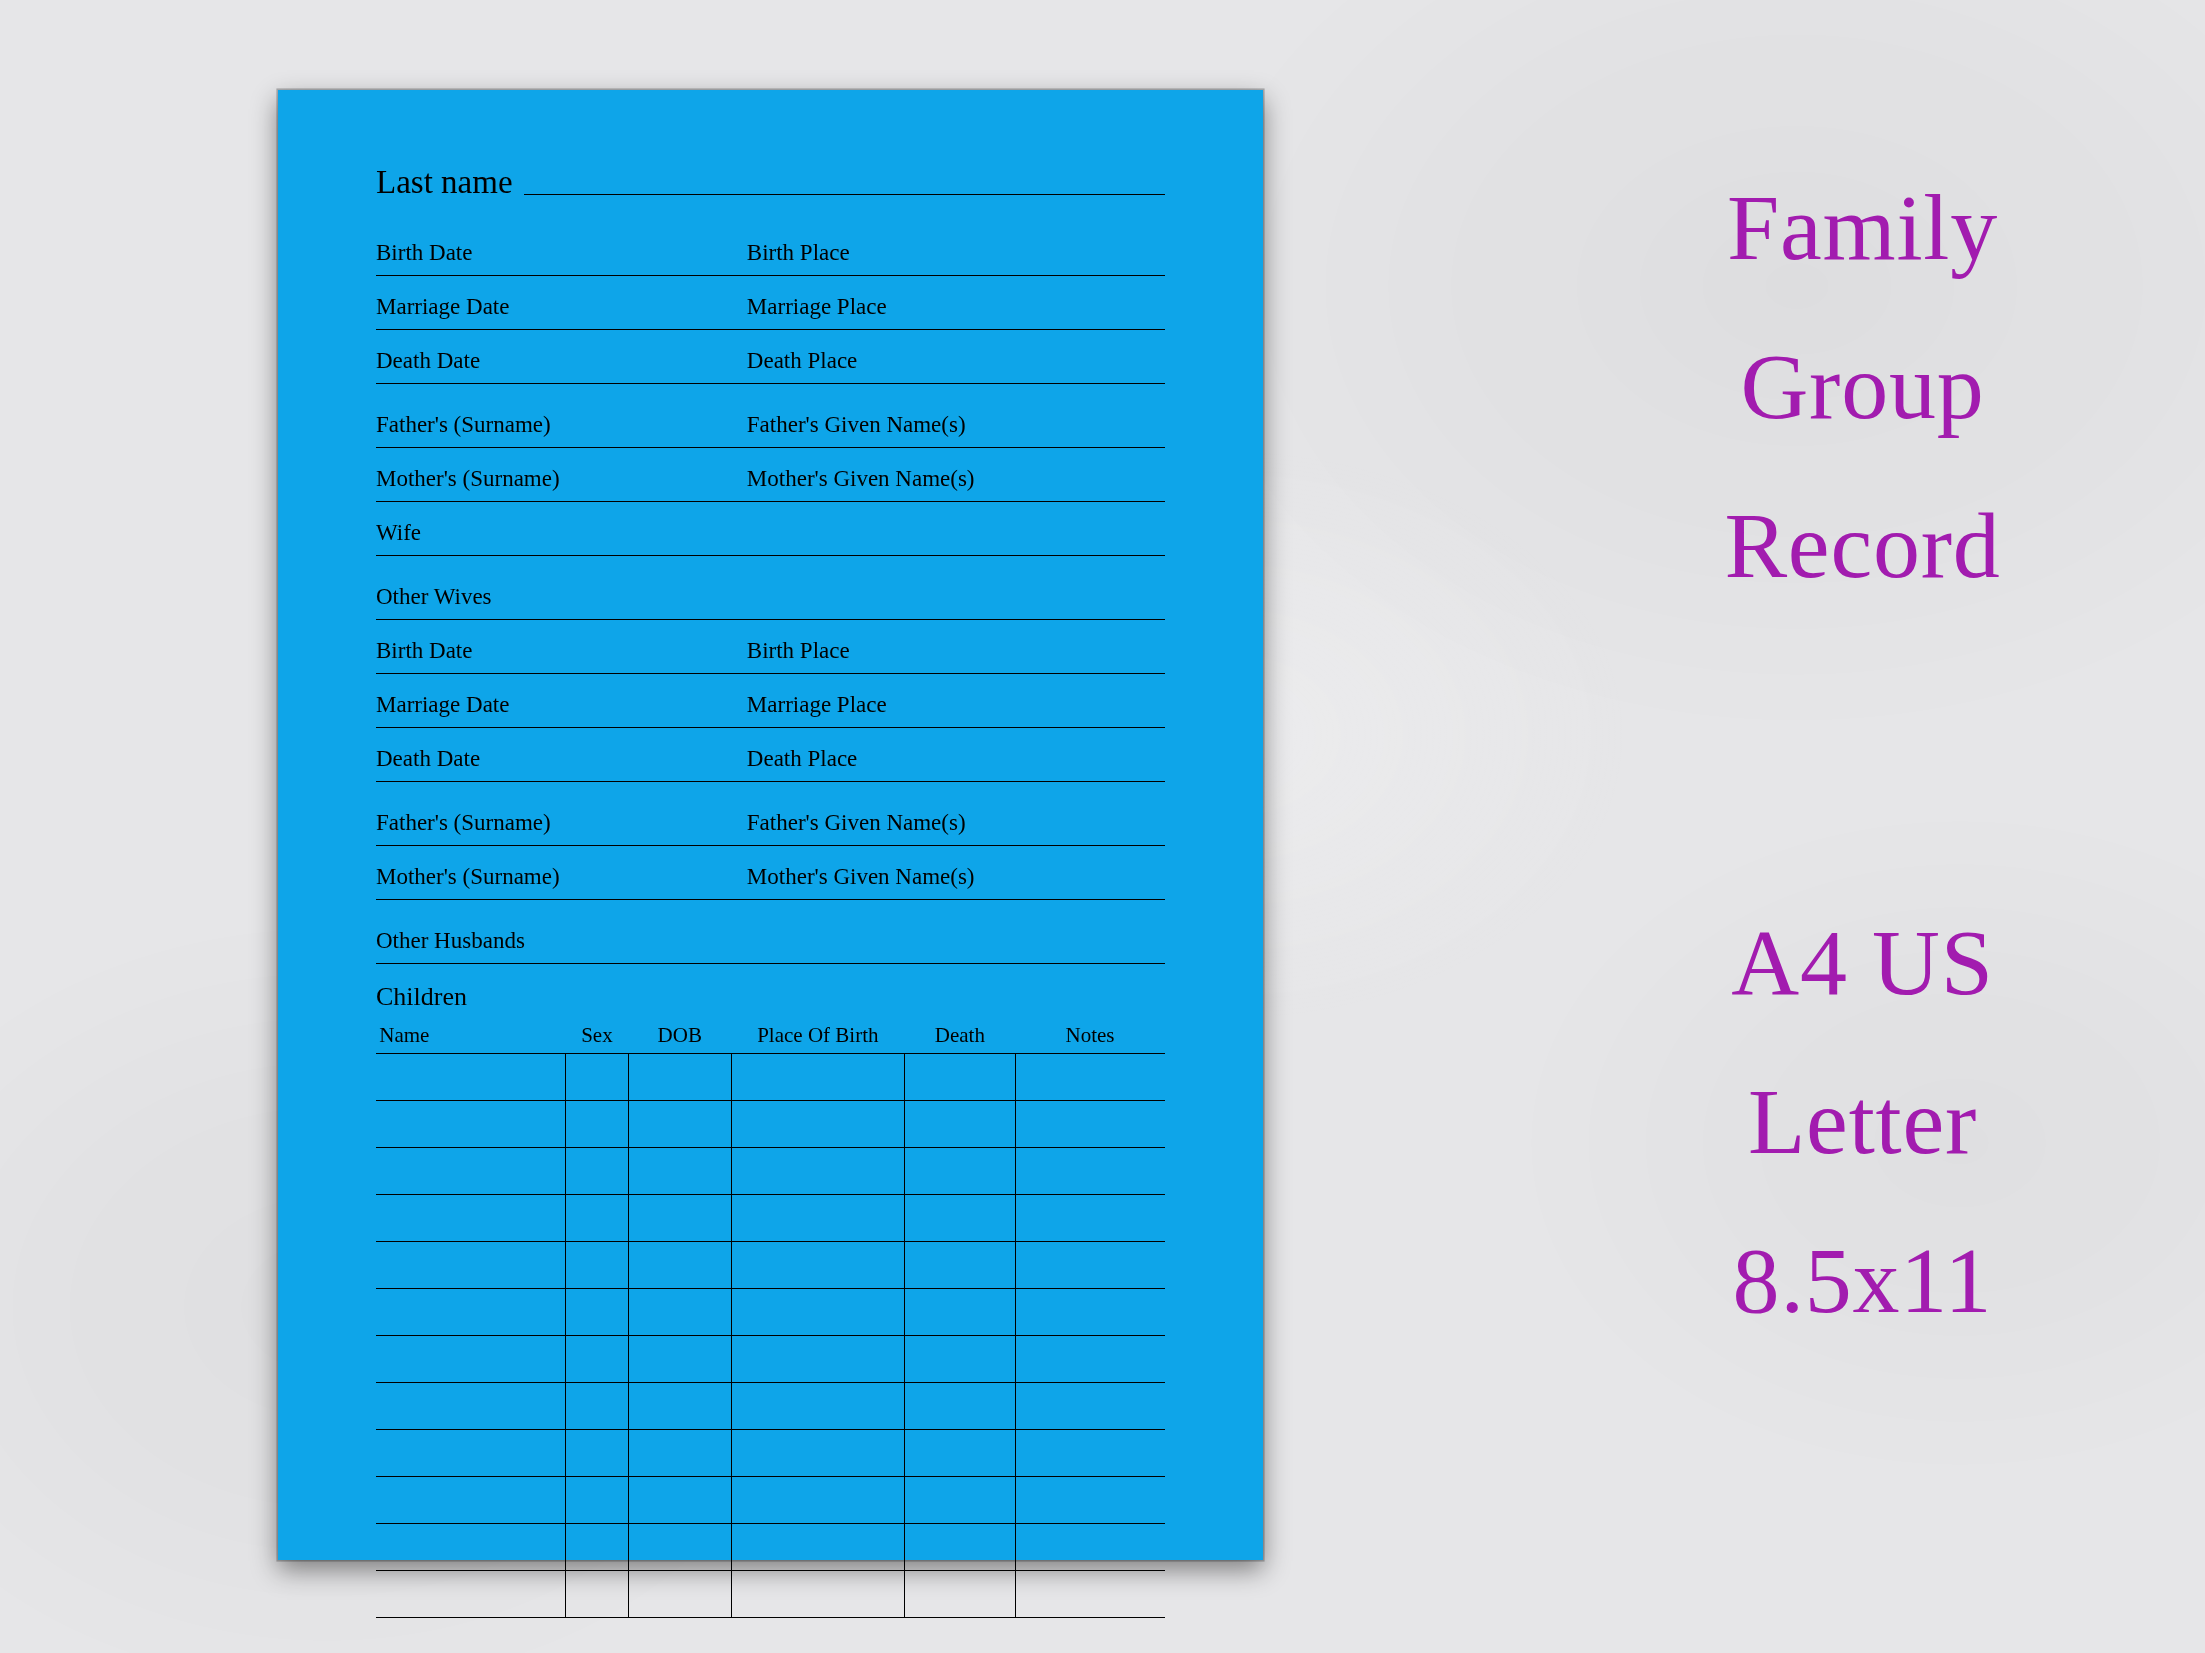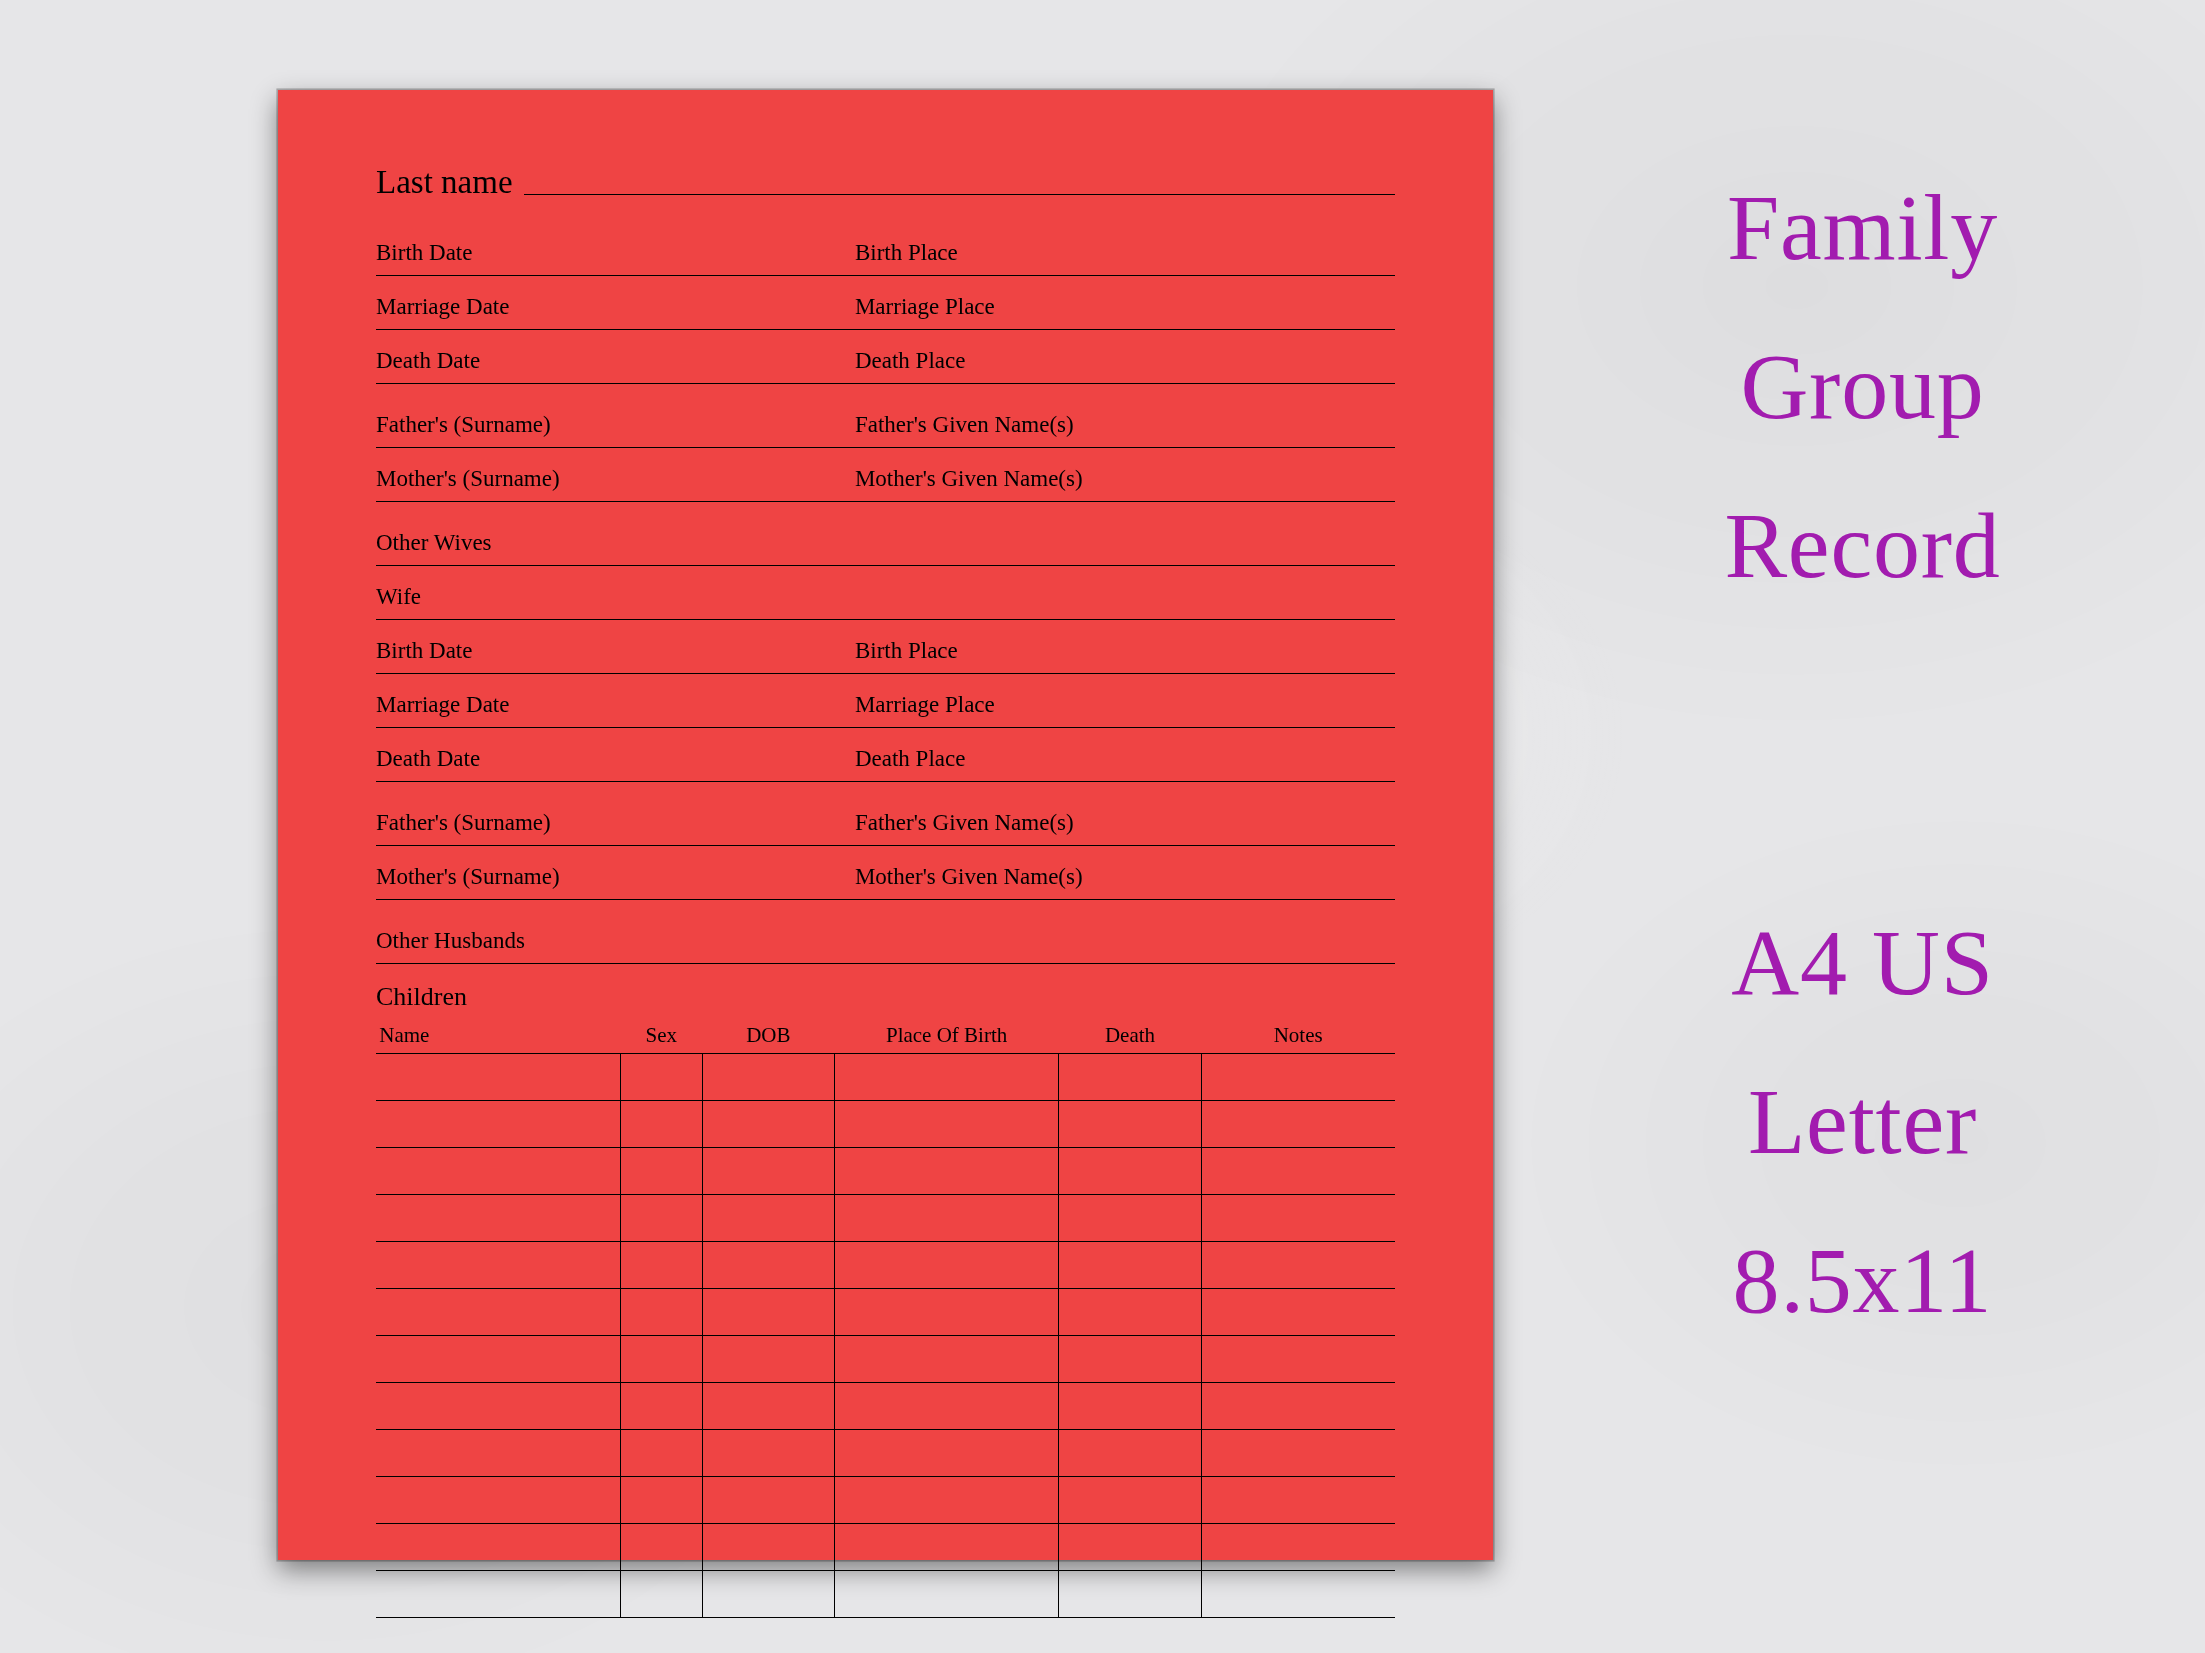--- a/index.html
+++ b/index.html
@@ -16,23 +16,23 @@
     font-family: Georgia, "Times New Roman", serif;
     position: relative;
     overflow: hidden;
   }
 
   
   .page {
     position: absolute;
     left: 278px;
     top: 90px;
-    width: 1215px;
+    width: 985px;
     height: 1470px;
-    background: #ef4444;
+    background: #0ea5e9;
     box-shadow: 0 9.8px 24.5px rgba(0,0,0,0.45), 0 0 0 1.6px rgba(0,0,0,0.25);
     padding: 74px 98px 82px 98px;
     color: #000;
   }
 
   .last-name-row {
     display: flex;
     align-items: baseline;
     gap: 11.4px;
     margin-bottom: 39px;
@@ -136,26 +136,26 @@
     <span class="lbl col-b">Death Place</span>
   </div>
   <div class="row2 gap-before">
     <span class="lbl col-a">Father's (Surname)</span>
     <span class="lbl col-b">Father's Given Name(s)</span>
   </div>
   <div class="row2">
     <span class="lbl col-a">Mother's (Surname)</span>
     <span class="lbl col-b">Mother's Given Name(s)</span>
   </div>
+  <div class="row1">
+    <span class="lbl">Wife</span>
+  </div>
+
   <div class="row1 gap-before">
     <span class="lbl">Other Wives</span>
-  </div>
-
-  <div class="row1">
-    <span class="lbl">Wife</span>
   </div>
   <div class="row2">
     <span class="lbl col-a">Birth Date</span>
     <span class="lbl col-b">Birth Place</span>
   </div>
   <div class="row2">
     <span class="lbl col-a">Marriage Date</span>
     <span class="lbl col-b">Marriage Place</span>
   </div>
   <div class="row2">

